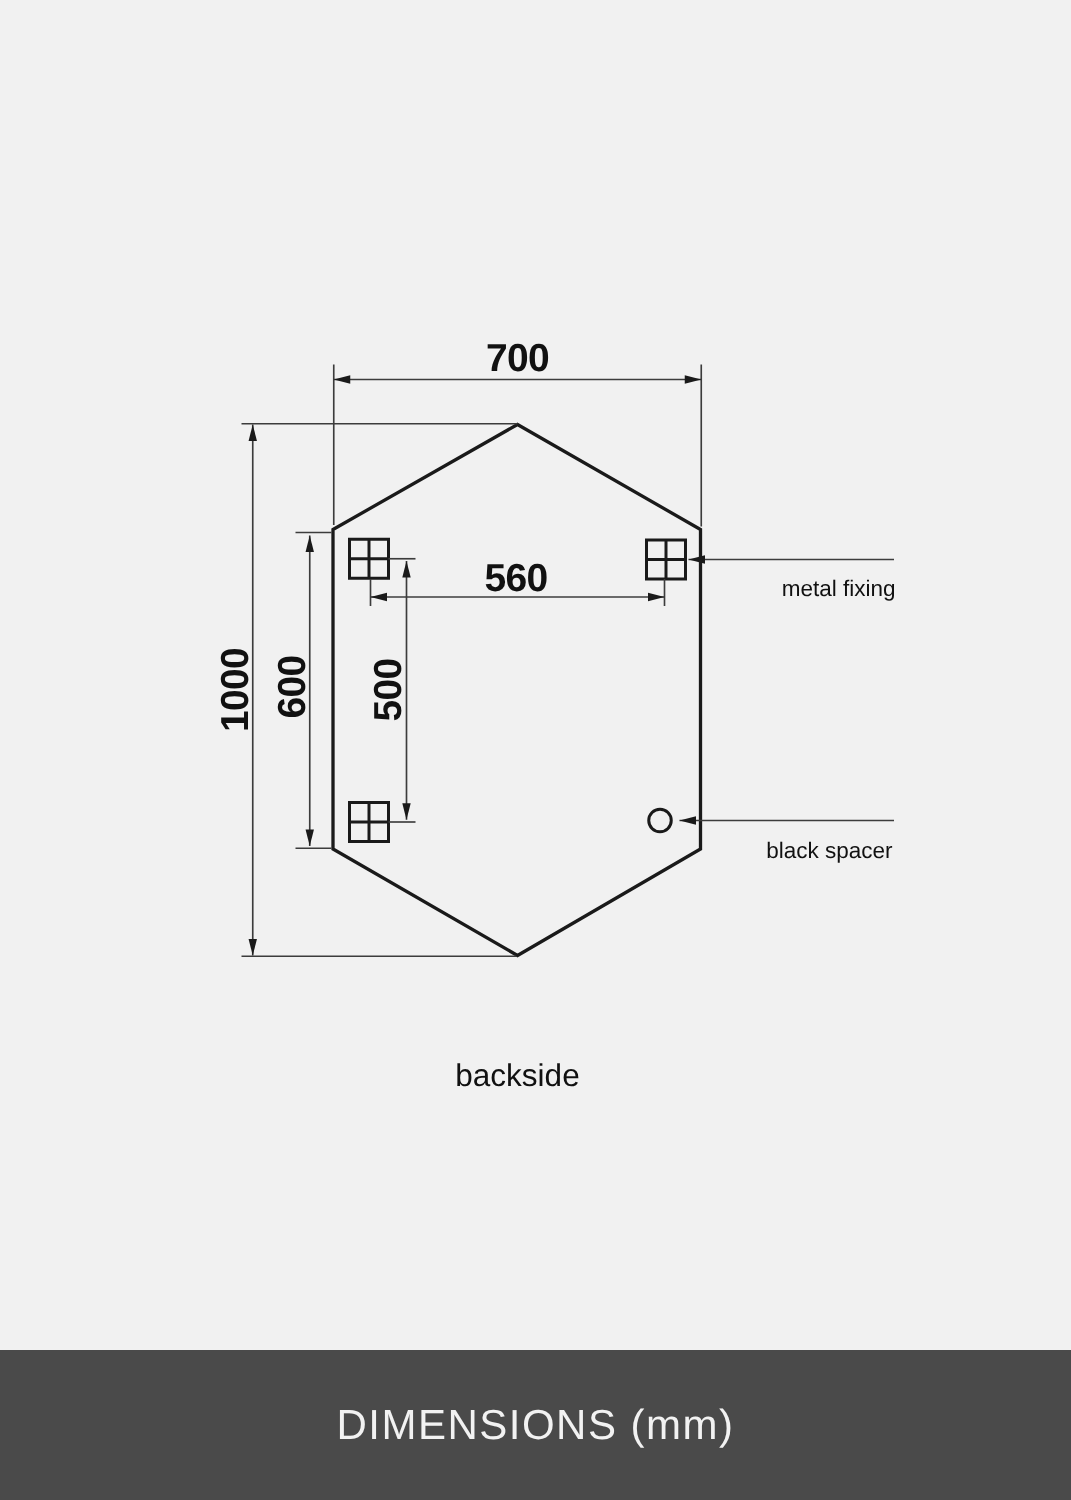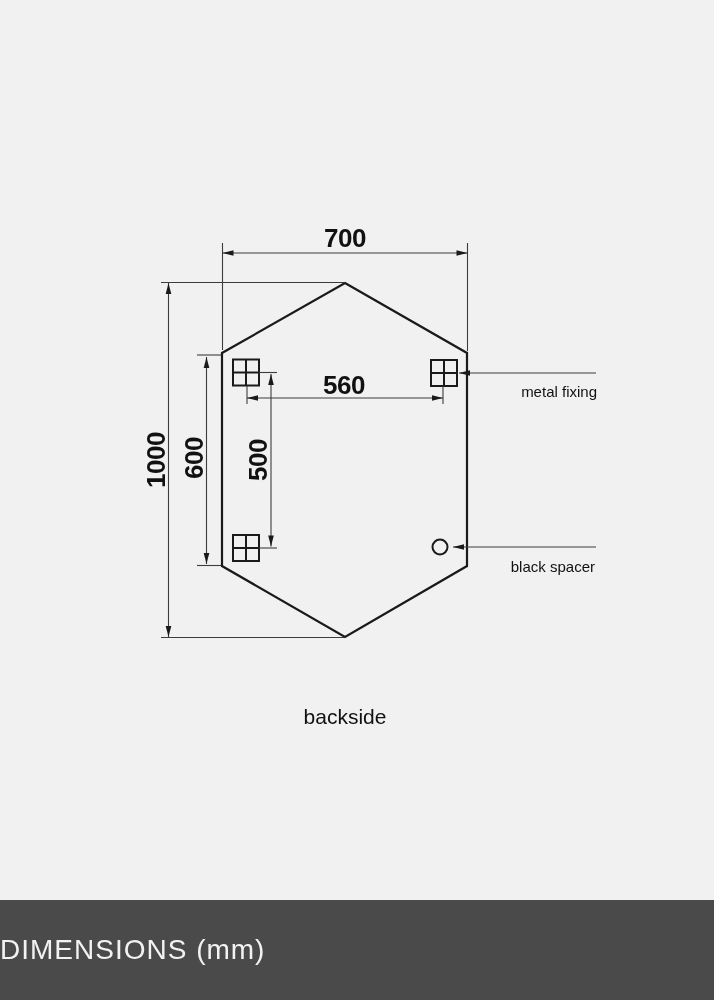--- a/index.html
+++ b/index.html
@@ -69,20 +69,21 @@
   }
   .footer-bar {
     position: absolute;
     left: 0;
     top: 900px;
     width: 714px;
     height: 100px;
     background: #4a4a4a;
     display: flex;
     align-items: center;
+    justify-content: center;
   }
   .footer-title {
     color: #f2f2f2;
     font-size: 28px;
     font-weight: 300;
     letter-spacing: 1px;
     font-family: "Liberation Sans", sans-serif;
   }
 </style>
 </head>

